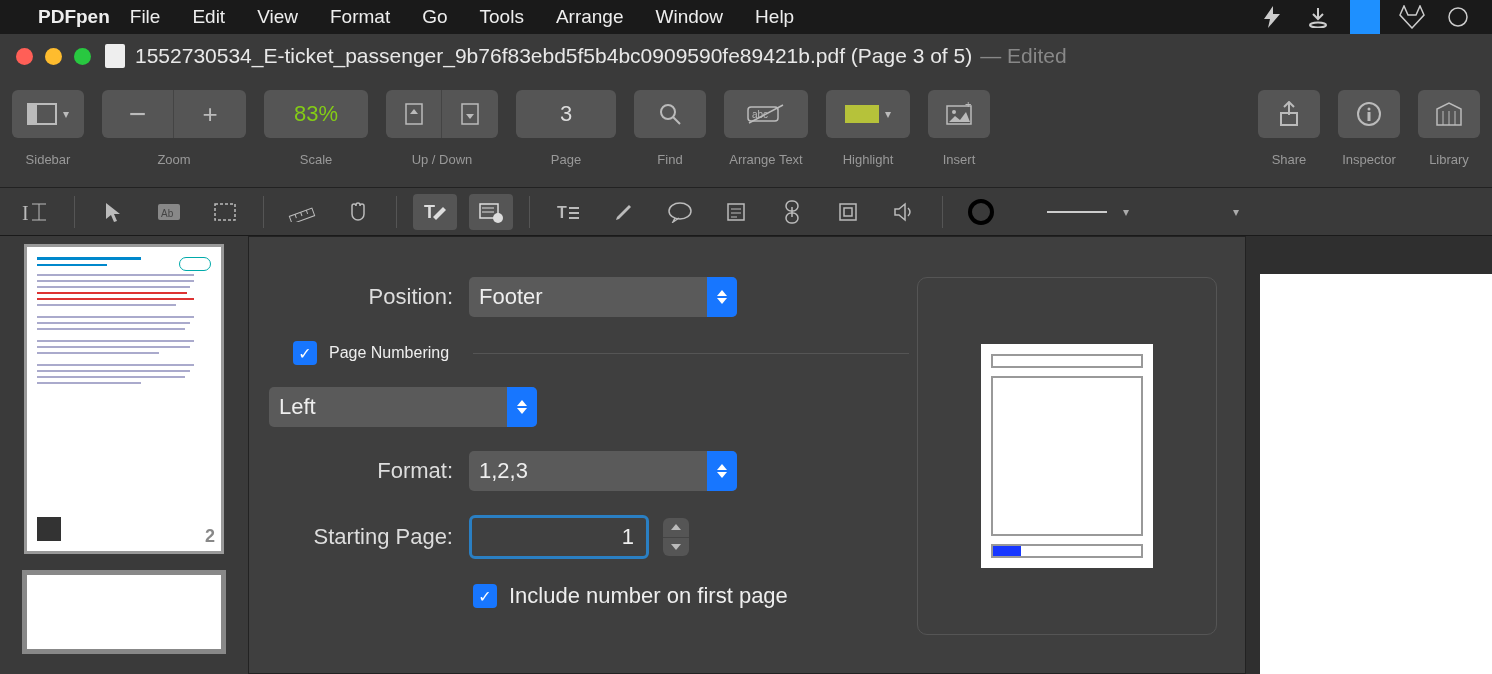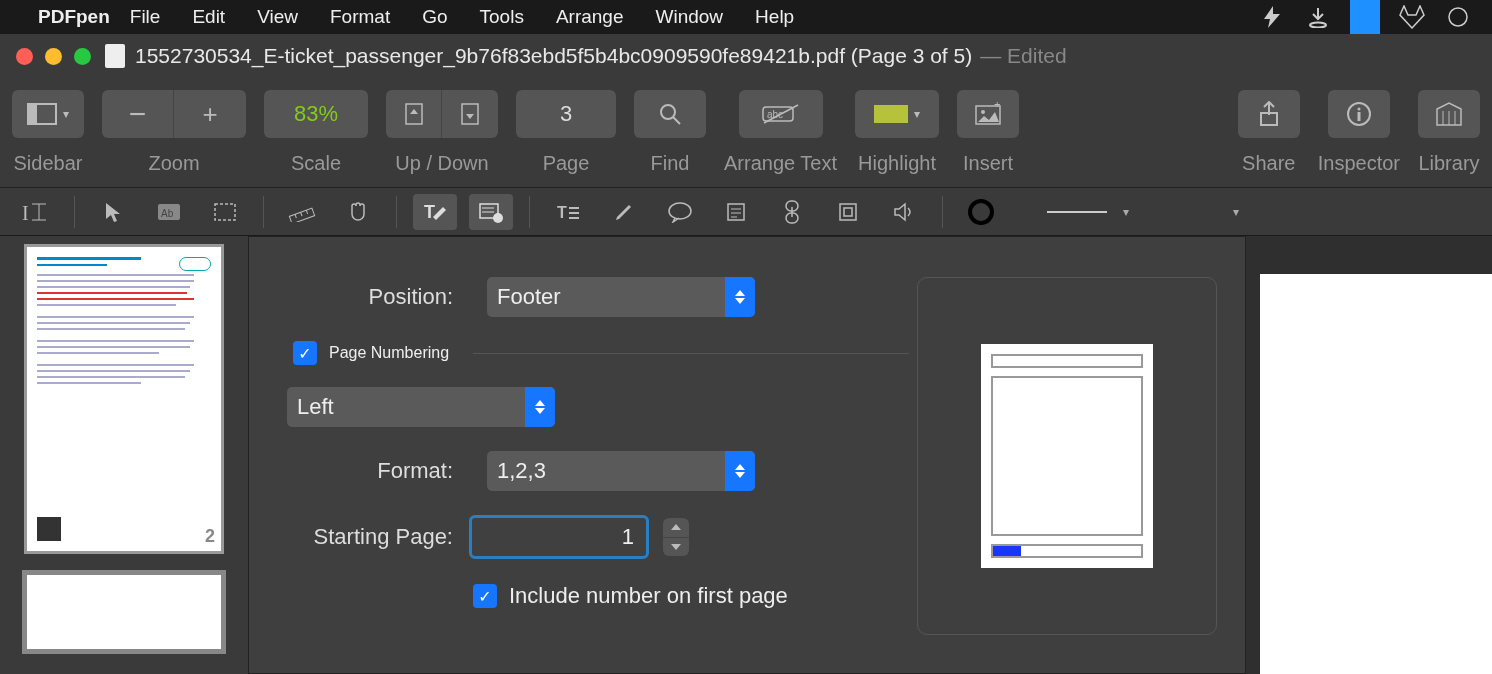--- a/index.html
+++ b/index.html
@@ -61,21 +61,21 @@
 .tbtn-row { display:flex; gap: 0; }
 .toolbtn {
   height:48px; background:#555; border-radius:6px;
   display:flex; align-items:center; justify-content:center;
   color:#bbb; font-size:20px; cursor:pointer;
   border: none;
 }
 .toolbtn.segmented-l { border-radius: 6px 0 0 6px; border-right: 1px solid #444;}
 .toolbtn.segmented-r { border-radius: 0 6px 6px 0;}
 .toolbtn.single { border-radius: 6px;}
-.tlabel { margin-top:14px; font-size:20px; color:#999; }
+.tlabel { margin-top:14px; font-size:13px; color:#999; }
 .toolbar-spacer { flex: 1; }
 
 
 .edittools {
   height:48px;
   background:#3a3a3a;
   display:flex;
   align-items:center;
   padding: 0 14px;
   gap: 12px;
@@ -156,21 +156,20 @@
   height:40px;
   background:#5a5a5a;
   border-radius:5px;
   display:flex;
   align-items:center;
   padding: 0 10px;
   color:#eee;
   font-size:22px;
   position:relative;
   cursor:pointer;
-  margin-left:18px;
 }
 .select .arrow{
   position:absolute; right:0; top:0; width:30px; height:100%;
   background:#1776ff;
   border-radius: 0 5px 5px 0;
   display:flex; align-items:center; justify-content:center;
   flex-direction:column;
 }
 .select .arrow::before{content:"";width:0;height:0;border-left:5px solid transparent;border-right:5px solid transparent;border-bottom:6px solid #fff;margin-bottom:2px;}
 .select .arrow::after{content:"";width:0;height:0;border-left:5px solid transparent;border-right:5px solid transparent;border-top:6px solid #fff;}

